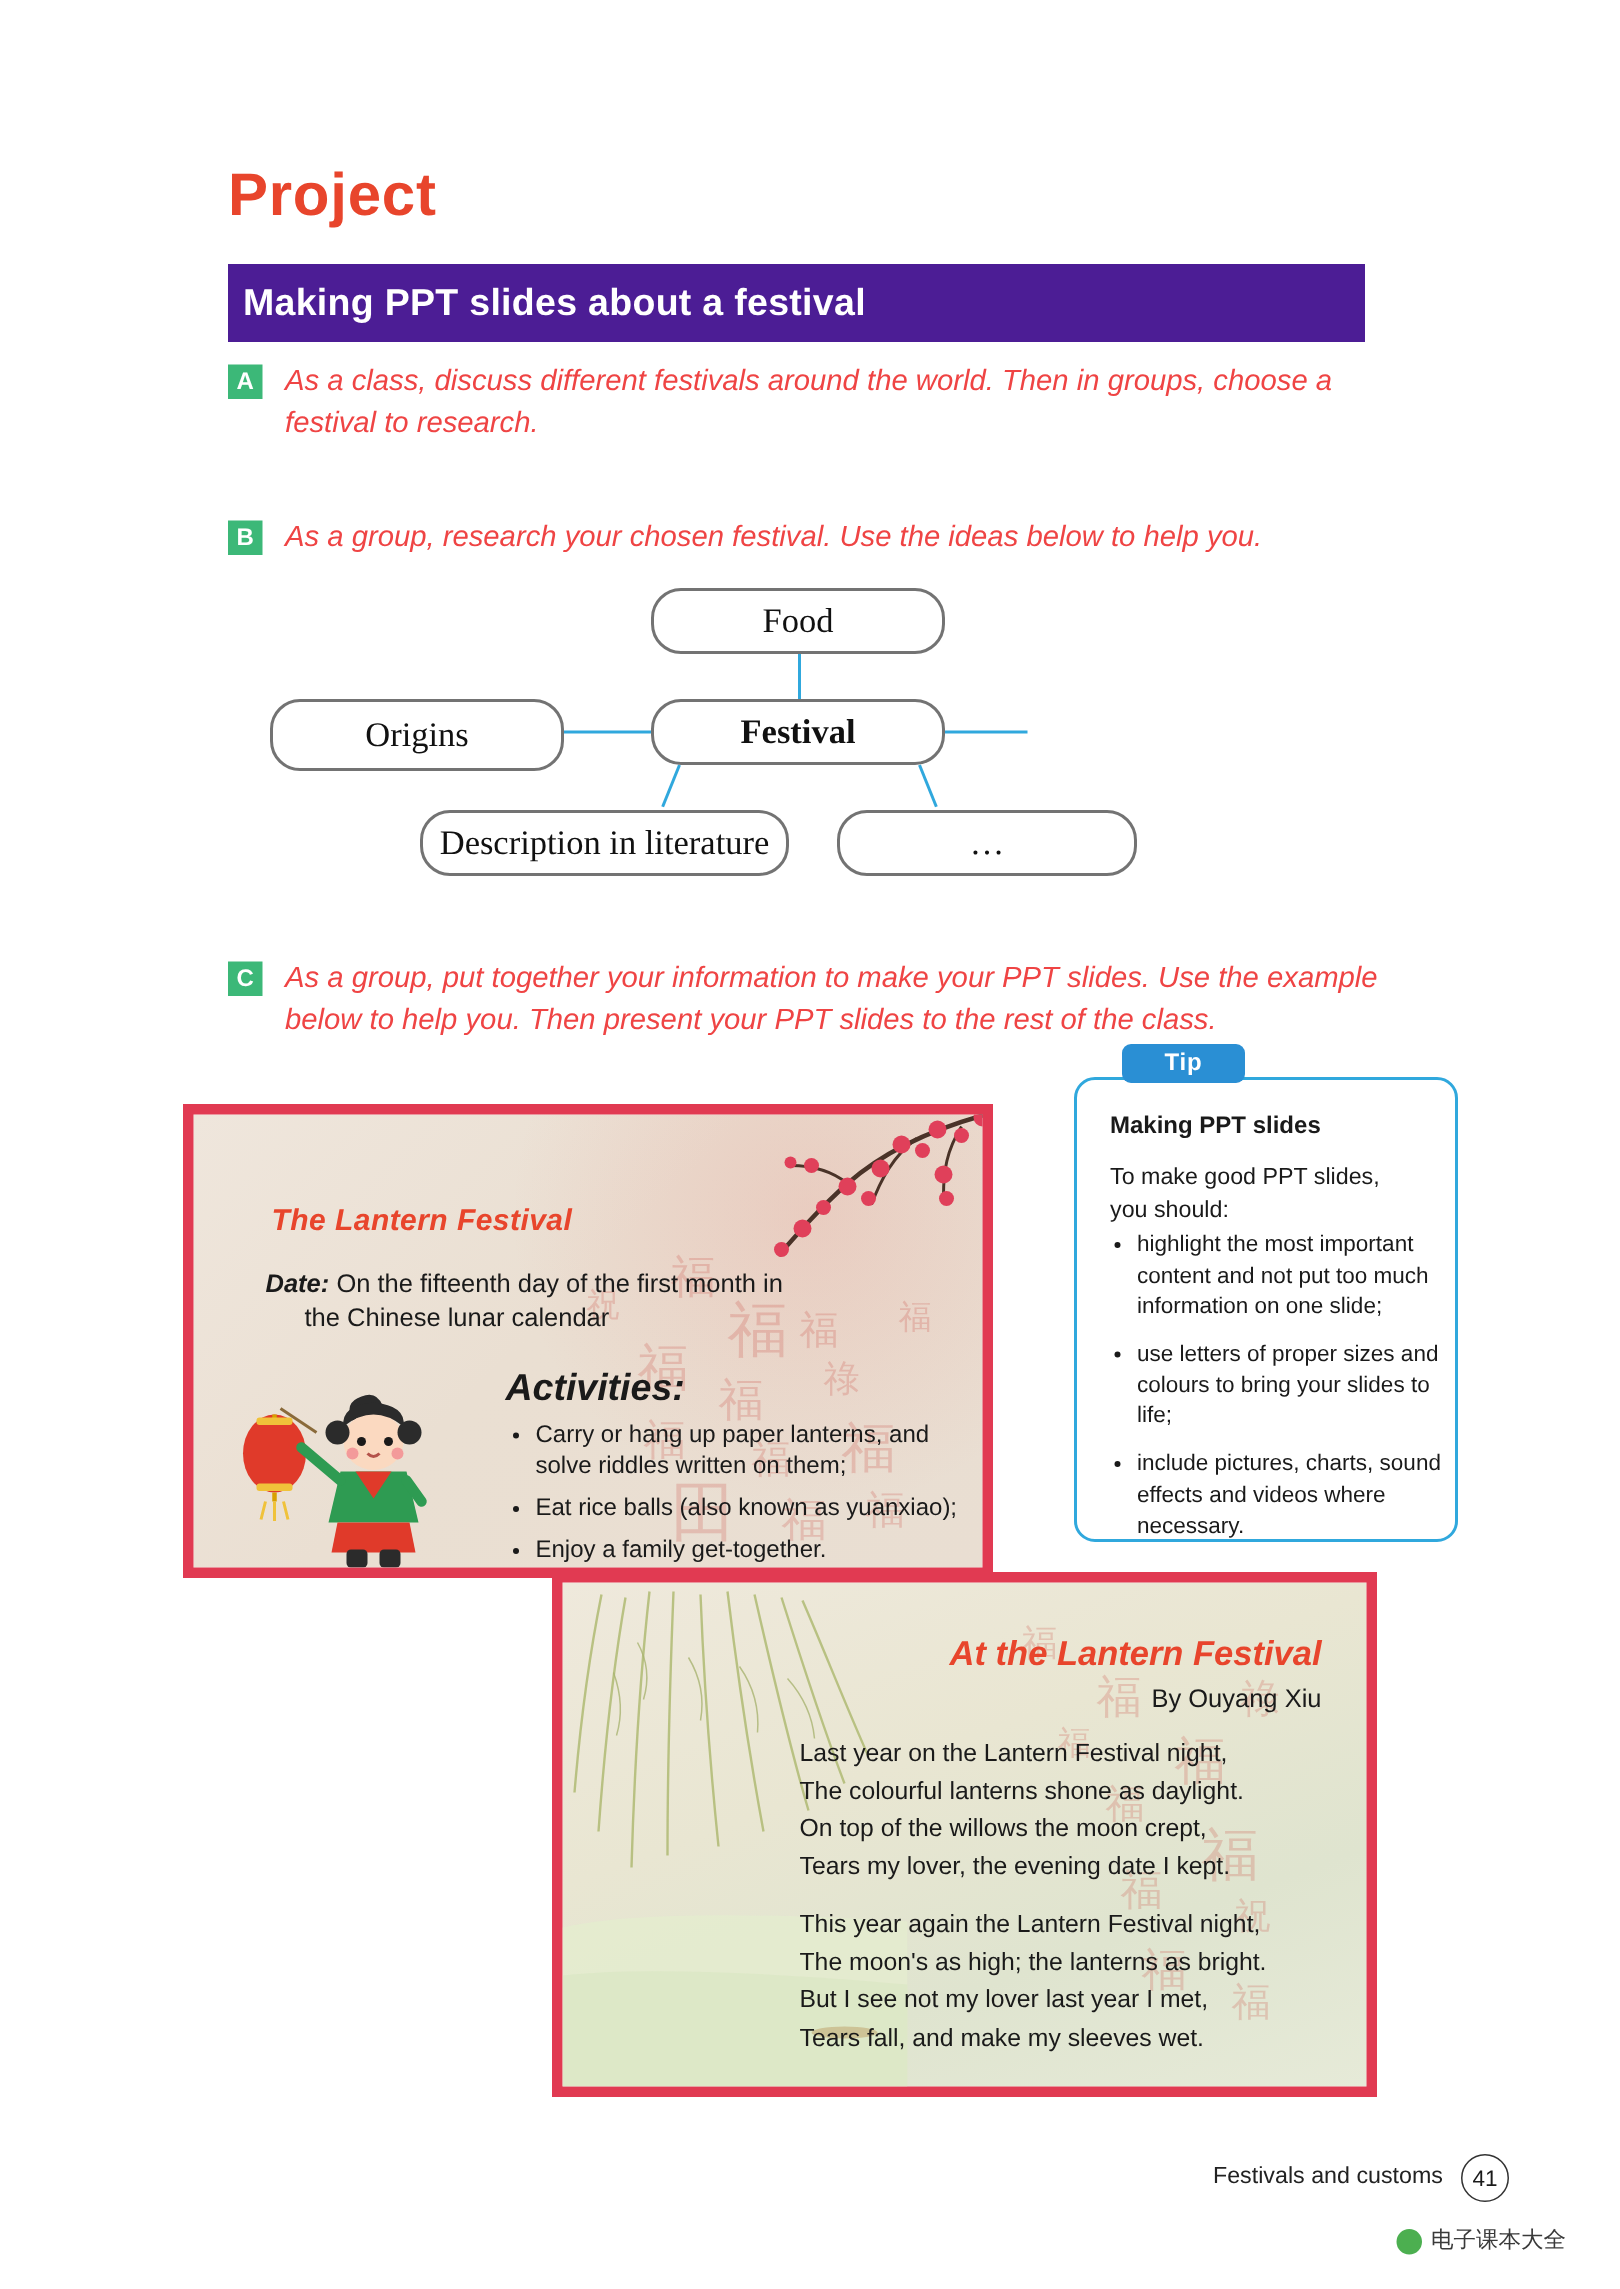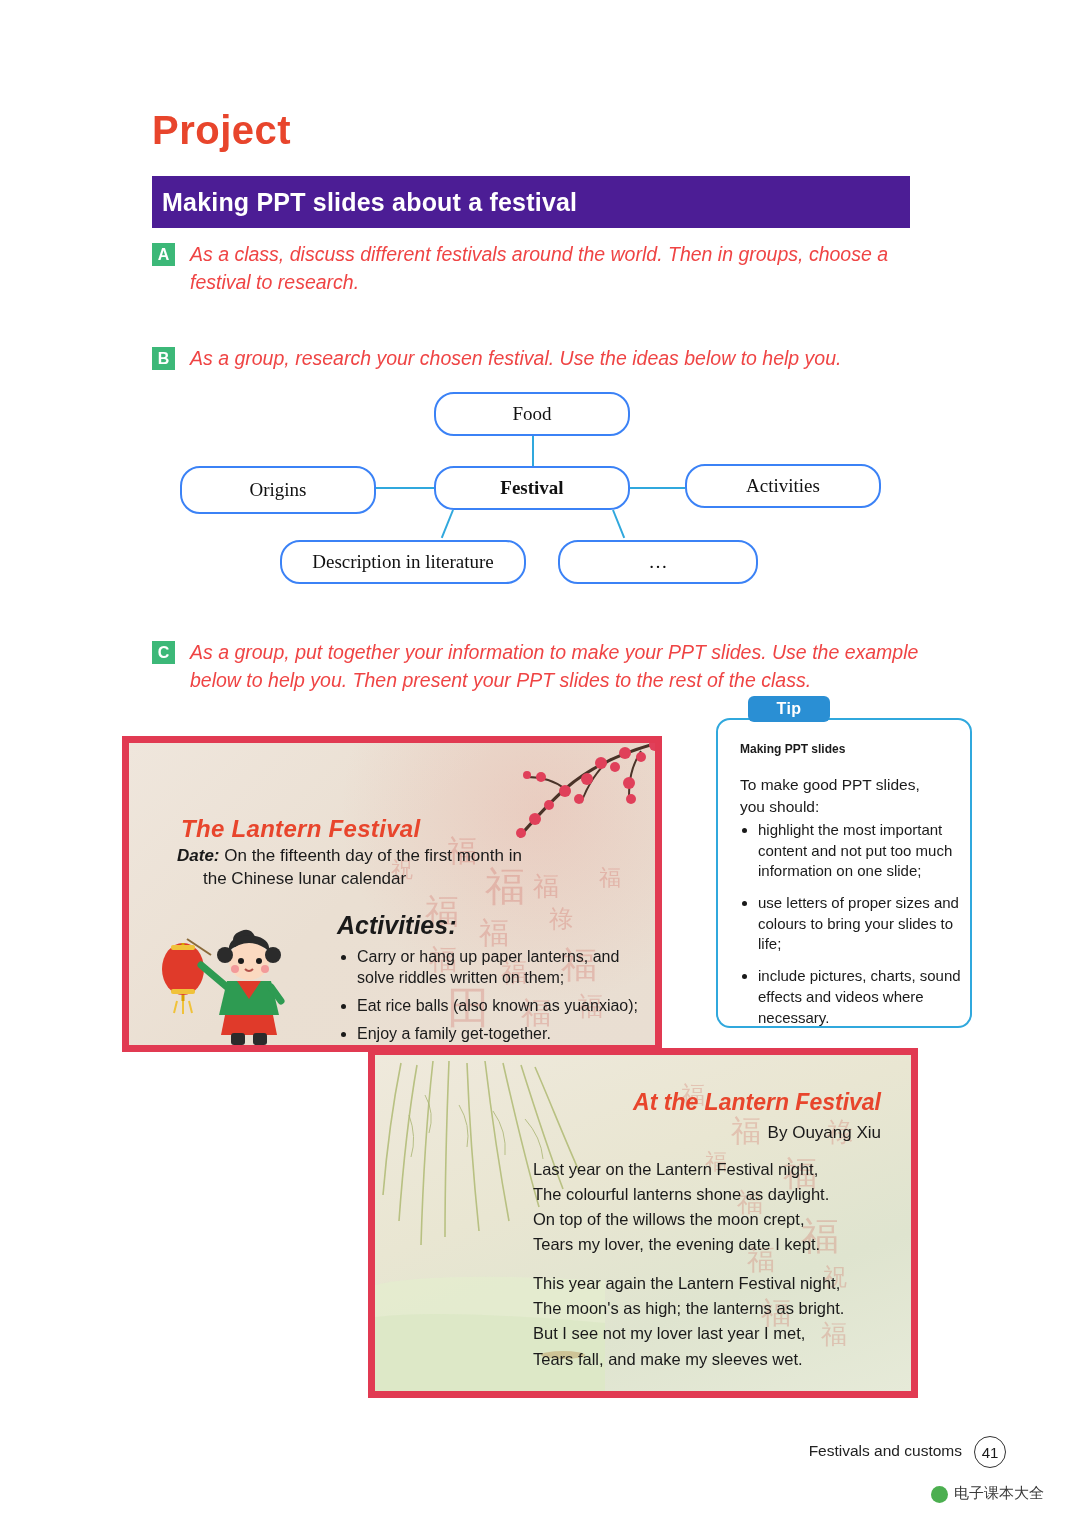--- a/index.html
+++ b/index.html
@@ -85,28 +85,28 @@
   
   .mindmap {
     position: absolute;
     left: 152px;
     top: 386px;
     width: 780px;
     height: 215px;
   }
   .node {
     position: absolute;
-    border: 2px solid #3b82f6;
+    border: 2px solid #737373;
     border-radius: 20px;
     background: #ffffff;
     display: flex;
     align-items: center;
     justify-content: center;
     font-family: "Liberation Serif", serif;
-    font-size: 19px;
+    font-size: 23px;
     color: #111111;
     z-index: 2;
     box-sizing: border-box;
   }
   .node.center { font-weight: bold; }
   #node-food     { left: 282px; top: 6px;   width: 196px; height: 44px; }
   #node-origins  { left: 28px;  top: 80px;  width: 196px; height: 48px; }
   #node-festival { left: 282px; top: 80px;  width: 196px; height: 44px; }
   #node-activities{left: 533px; top: 78px;  width: 196px; height: 44px; }
   #node-desc     { left: 128px; top: 154px; width: 246px; height: 44px; }
@@ -157,22 +157,22 @@
     right: -10px;
     top: -6px;
     width: 250px;
     height: 120px;
     pointer-events: none;
   }
 
   .slide1-title {
     position: absolute;
     left: 52px;
-    top: 72px;
-    font-size: 24px;
+    top: 60px;
+    font-size: 20px;
     font-weight: bold;
     color: #e8452c;
     font-style: italic;
     letter-spacing: 0.3px;
   }
   .slide1-date {
     position: absolute;
     left: 48px;
     top: 102px;
     width: 380px;
@@ -263,21 +263,21 @@
     display: flex;
     align-items: center;
     justify-content: center;
     letter-spacing: 0.5px;
     z-index: 3;
   }
   .tip-head {
     position: absolute;
     left: 22px;
     top: 22px;
-    font-size: 12px;
+    font-size: 16px;
     font-weight: bold;
   }
   .tip-intro {
     position: absolute;
     left: 22px;
     top: 54px;
     width: 200px;
     font-size: 15.5px;
     line-height: 1.4;
   }
@@ -356,21 +356,20 @@
 
     <div class="link" style="left:380px; top:50px; width:2px; height:30px;"></div>
     <div class="link" style="left:224px; top:101px; width:58px; height:2px;"></div>
     <div class="link" style="left:478px; top:101px; width:55px; height:2px;"></div>
     <div class="link" style="left:300px; top:124px; width:2px; height:30px; transform:rotate(22deg); transform-origin:top center;"></div>
     <div class="link" style="left:460px; top:124px; width:2px; height:30px; transform:rotate(-22deg); transform-origin:top center;"></div>
 
     <div class="node" id="node-food">Food</div>
     <div class="node" id="node-origins">Origins</div>
     <div class="node center" id="node-festival">Festival</div>
-    <div class="node" id="node-activities">Activities</div>
     <div class="node" id="node-desc">Description in literature</div>
     <div class="node" id="node-dots">…</div>
   </div>
 
   <div class="task" id="task-c">
     <div class="task-badge">C</div>
     <div class="task-text">As a group, put together your information to make your PPT slides. Use the example below to help you. Then present your PPT slides to the rest of the class.</div>
   </div>
 
   <div class="tipbox">

